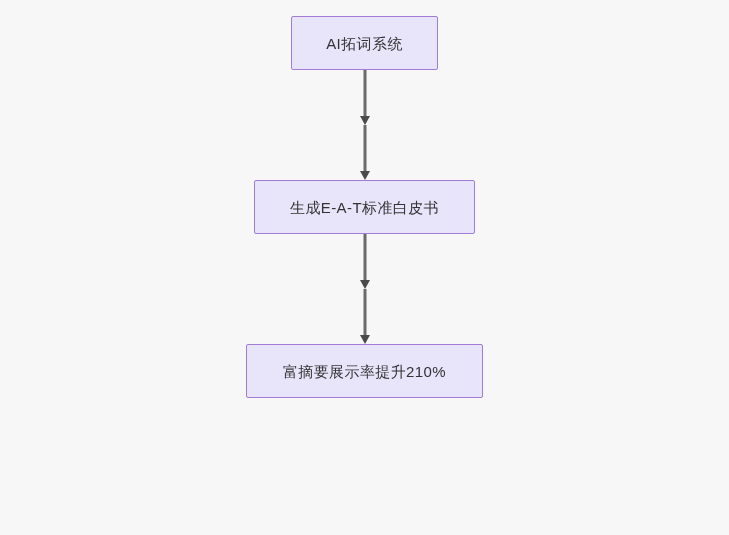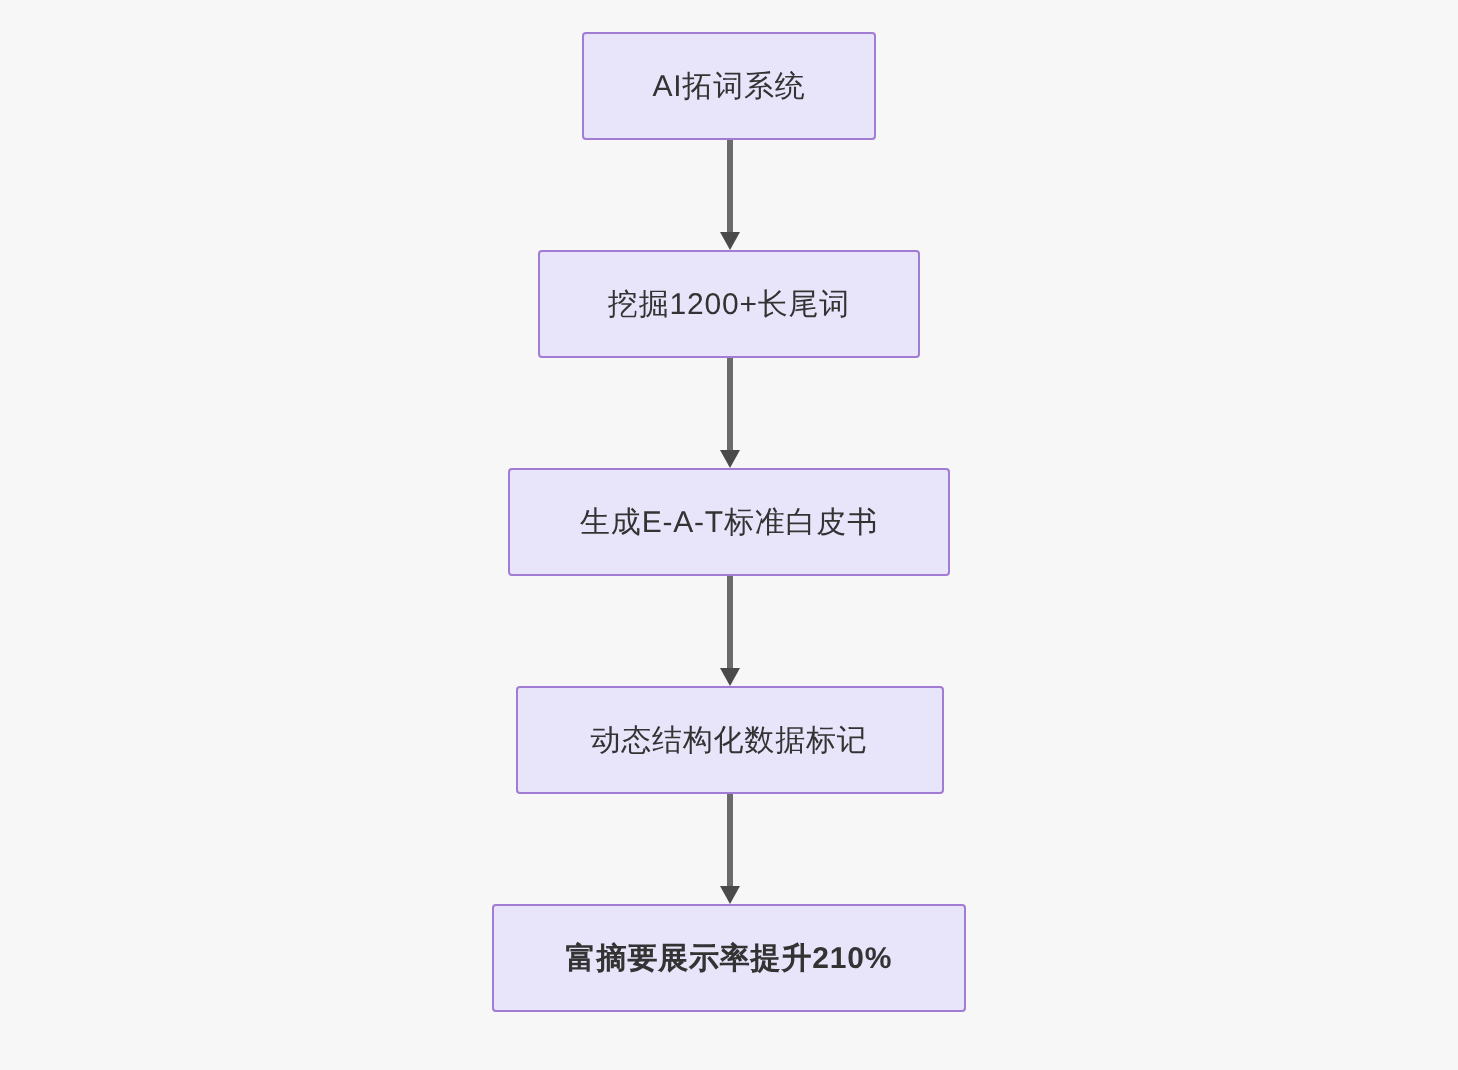--- a/index.html
+++ b/index.html
@@ -90,45 +90,39 @@
 
     <div class="node-box" style="width:147px;">
       <span class="node-label">AI拓词系统</span>
     </div>
 
     <div class="connector">
       <span class="stem"></span>
       <span class="head"></span>
     </div>
 
-    <div class="node-box" style="width:191px;">
-      <span class="node-label">挖掘1200+长尾词</span>
-    </div>
 
     <div class="connector">
       <span class="stem"></span>
       <span class="head"></span>
     </div>
 
     <div class="node-box" style="width:221px;text-align:center;">
       <span class="node-label">生成E-A-T标准白皮书</span>
     </div>
 
     <div class="connector">
       <span class="stem"></span>
       <span class="head"></span>
     </div>
 
-    <div class="node-box" style="width:214px;">
-      <span class="node-label">动态结构化数据标记</span>
-    </div>
 
     <div class="connector">
       <span class="stem"></span>
       <span class="head"></span>
     </div>
 
-    <div class="node-box" style="width:237px;font-weight:bold;">
+    <div class="node-box" style="width:237px;">
       <span class="node-label">富摘要展示率提升210%</span>
     </div>
 
   </div>
 </div>
 
 </body></html>

